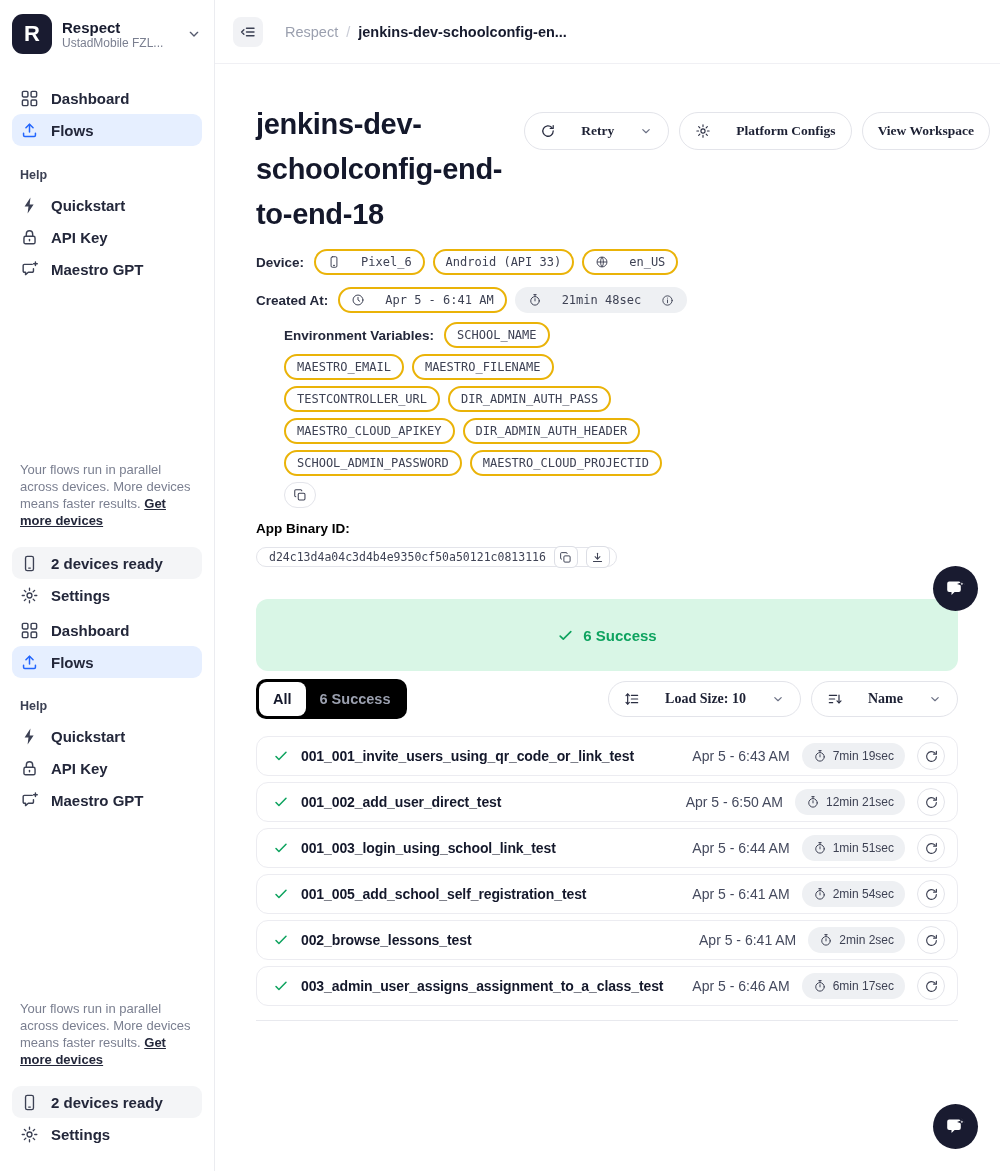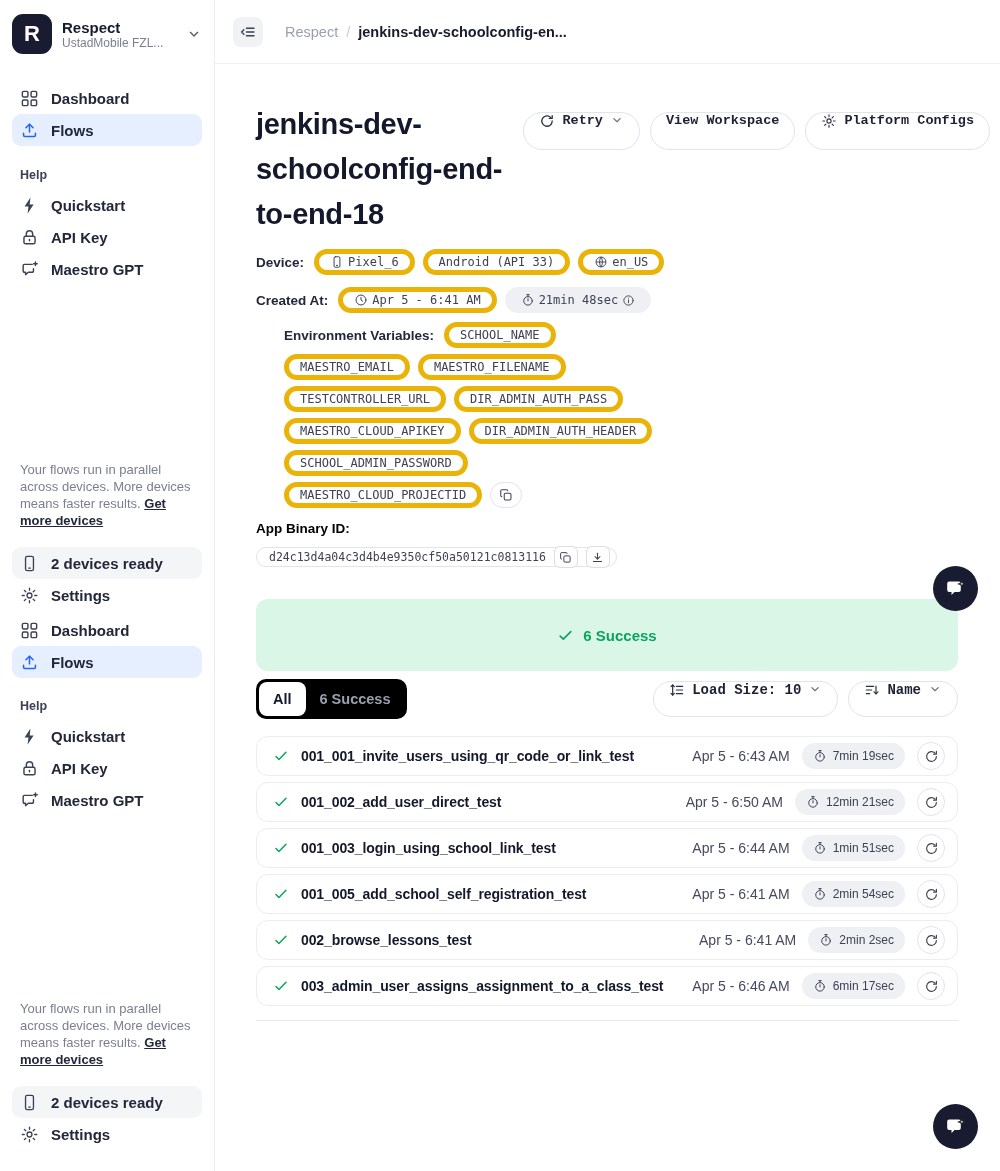--- a/index.html
+++ b/index.html
@@ -33,27 +33,27 @@
   .collapse-btn { width:30px; height:30px; border-radius:8px; background:#f1f2f5; border:none; display:flex; align-items:center; justify-content:center; color:#3c4154; cursor:pointer; }
   .crumbs { margin-left:22px; font-size:14.5px; display:flex; gap:8px; align-items:center; }
   .crumb-root { color:#9ba0af; cursor:pointer; }
   .crumb-sep { color:#c9ccd6; }
   .crumb-cur { font-weight:bold; color:#171b2e; }
 
   .content { padding:0 42px 0 41px; }
   .header-row { display:flex; justify-content:space-between; margin-top:38px; }
   .run-title { width:390px; font-size:29px; line-height:45px; font-weight:bold; letter-spacing:-0.3px; color:#14182b; overflow-wrap:anywhere; }
   .actions { display:flex; gap:10px; margin-top:10px; margin-right:-32px; align-items:flex-start; }
-  .btn { display:flex; gap:7px; height:38px; padding:0 15px; background:#fff; border:1px solid #e3e4ea; border-radius:19px; font-family:Liberation Mono, monospace; font-weight:bold; font-size:13.5px; color:#1d2134; cursor:pointer; white-space:nowrap; }
+  .btn { display:flex; align-items:center; gap:25px; height:38px; padding:0 15px; background:#fff; border:1px solid #e3e4ea; border-radius:19px; font-family:Liberation Serif, serif; font-weight:bold; font-size:13.5px; color:#1d2134; cursor:pointer; white-space:nowrap; }
   .btn .ic { color:#2a2e42; display:flex; }
   .btn .chev { color:#6b7084; display:flex; }
 
   .kv-row { display:flex; align-items:center; gap:8px; margin-top:12px; flex-wrap:wrap; }
   .kv-label { font-size:13.5px; font-weight:bold; color:#23273a; margin-right:2px; }
-  .chip { display:inline-flex; align-items:center; gap:4px; height:26px; padding:8px 11px; border:5px solid #eab308; border-radius:14px; background:#fff; font-family:"DejaVu Sans Mono", monospace; font-size:12px; color:#3e4254; white-space:nowrap; cursor:default; }
+  .chip { display:inline-flex; align-items:center; gap:20px; height:26px; padding:8px 11px; border:2px solid #eab308; border-radius:14px; background:#fff; font-family:"DejaVu Sans Mono", monospace; font-size:12px; color:#3e4254; white-space:nowrap; cursor:default; }
   .chip .ic { display:flex; color:#3e4254; }
   .chip.filled { background:#eef0f3; border-color:#eef0f3; }
   .link-row { margin-top:11px; display:flex; align-items:center; gap:6px; color:#2265fd; font-size:13px; font-weight:bold; cursor:pointer; margin-left:2px; }
   .env-wrap { width:382px; display:flex; flex-wrap:wrap; align-items:center; column-gap:8px; row-gap:6px; margin-top:9px;margin-left:28px; }
   .icon-sq { width:32px; height:26px; display:inline-flex; align-items:center; justify-content:center; border:1px solid #e3e4ea; border-radius:13px; background:#fff; color:#3e4254; cursor:pointer; }
   .binary-label { margin-top:13px; font-size:13.5px; font-weight:bold; color:#000000; }
   .binary-chip { margin-top:11px; display:inline-flex; align-items:center; gap:8px; height:20px; padding:0 6px 0 12px; border:1px solid #e3e4ea; border-radius:10px; }
   .binary-id { font-family:"DejaVu Sans Mono", monospace; font-size:11.5px; color:#3e4254; }
   .mini-btn { width:24px; height:22px; border:1px solid #dcdee5; border-radius:6px; background:#fff; display:flex; align-items:center; justify-content:center; color:#3e4254; cursor:pointer; }
 
@@ -351,29 +351,29 @@
                 </svg>
               </span>
             <span>Retry</span>
             <span class="chev">
                 <svg width="14" height="14" viewBox="0 0 24 24">
                   <use href="#i-chev-down"></use>
                 </svg>
               </span>
           </button>
           <button class="btn">
-            <span>View Workspace</span>
-          </button>
-          <button class="btn">
             <span class="ic">
                 <svg width="16" height="16" viewBox="0 0 24 24">
                   <use href="#i-gear"></use>
                 </svg>
               </span>
             <span>Platform Configs</span>
+          </button>
+          <button class="btn">
+            <span>View Workspace</span>
           </button>
         </div>
       </div>
 
       <div class="kv-row">
         <span class="kv-label">Device:</span>
         <span class="chip">
           <span class="ic">
               <svg width="14" height="14" viewBox="0 0 24 24">
                 <use href="#i-phone"></use>

